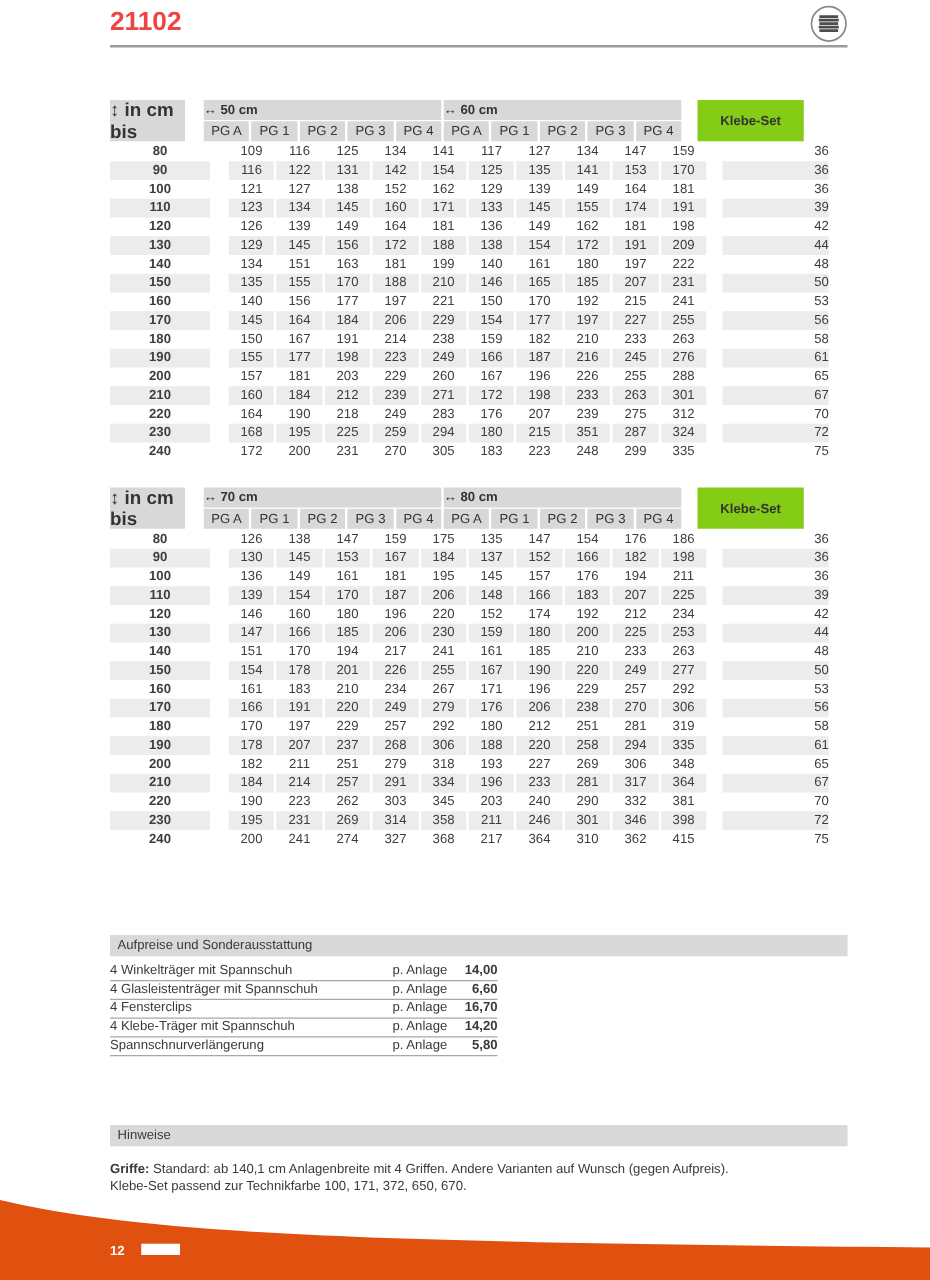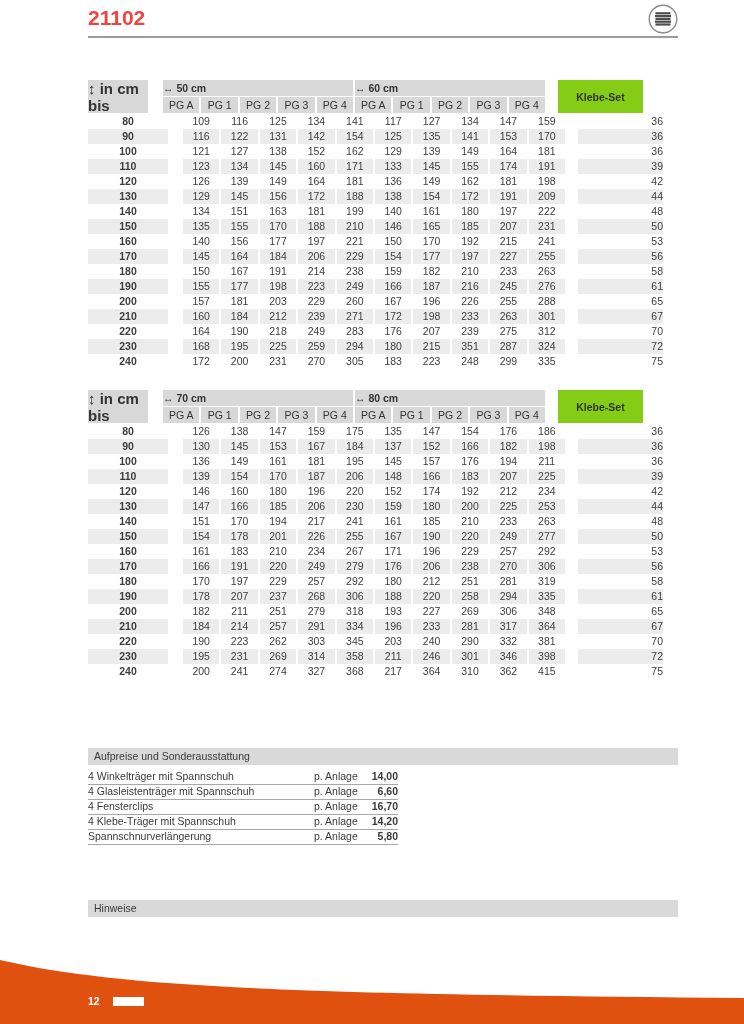--- a/index.html
+++ b/index.html
@@ -44,21 +44,21 @@
   .srow .lbl{flex:1}
   .srow .unit{width:50px}
   .srow .price{width:34px;text-align:right;font-weight:bold}
 
   
   .notes{position:absolute;left:88px;top:900px;width:590px}
   .notes .body{margin-top:11px;font-size:10.5px;line-height:14px;color:#3a3a3a}
 
   
   .footer-svg{position:absolute;left:0;bottom:0;width:744px;height:70px;display:block}
-  .footer-row{position:absolute;left:88px;bottom:17px;display:flex;align-items:center;gap:13px;z-index:2}
+  .footer-row{position:absolute;left:88px;bottom:17px;display:flex;align-items:flex-start;gap:13px;z-index:2}
   .pageno{color:#ffffff;font-weight:bold;font-size:10.5px}
   .white-box{width:31px;height:9px;background:#ffffff}
 </style>
 </head>
 <body>
 
 <div class="page">
 
   <div class="header">
     <div class="h-title">21102</div>
@@ -771,20 +771,24 @@
         <div class="srow">
           <div class="lbl">Spannschnurverlängerung</div>
           <div class="unit">p.  Anlage</div>
           <div class="price">5,80</div>
         </div>
       </div>
   </section>
 
   <section class="notes">
     <div class="section-bar">Hinweise</div>
+    <div class="body">
+      <div><strong>Griffe:</strong><span> Standard: ab 140,1 cm Anlagenbreite mit 4 Griffen. Andere Varianten auf Wunsch (gegen Aufpreis).</span></div>
+      <div>Klebe-Set passend zur Technikfarbe 100, 171, 372, 650, 670.</div>
+    </div>
   </section>
 
   <svg class="footer-svg" viewBox="0 0 744 70" preserveAspectRatio="none">
     <path d="M0,6 C120,34 300,40 744,44 L744,70 L0,70 Z" fill="#e0500e"></path>
   </svg>
   <div class="footer-row">
     <span class="pageno">12</span>
     <span class="white-box"></span>
   </div>
 

